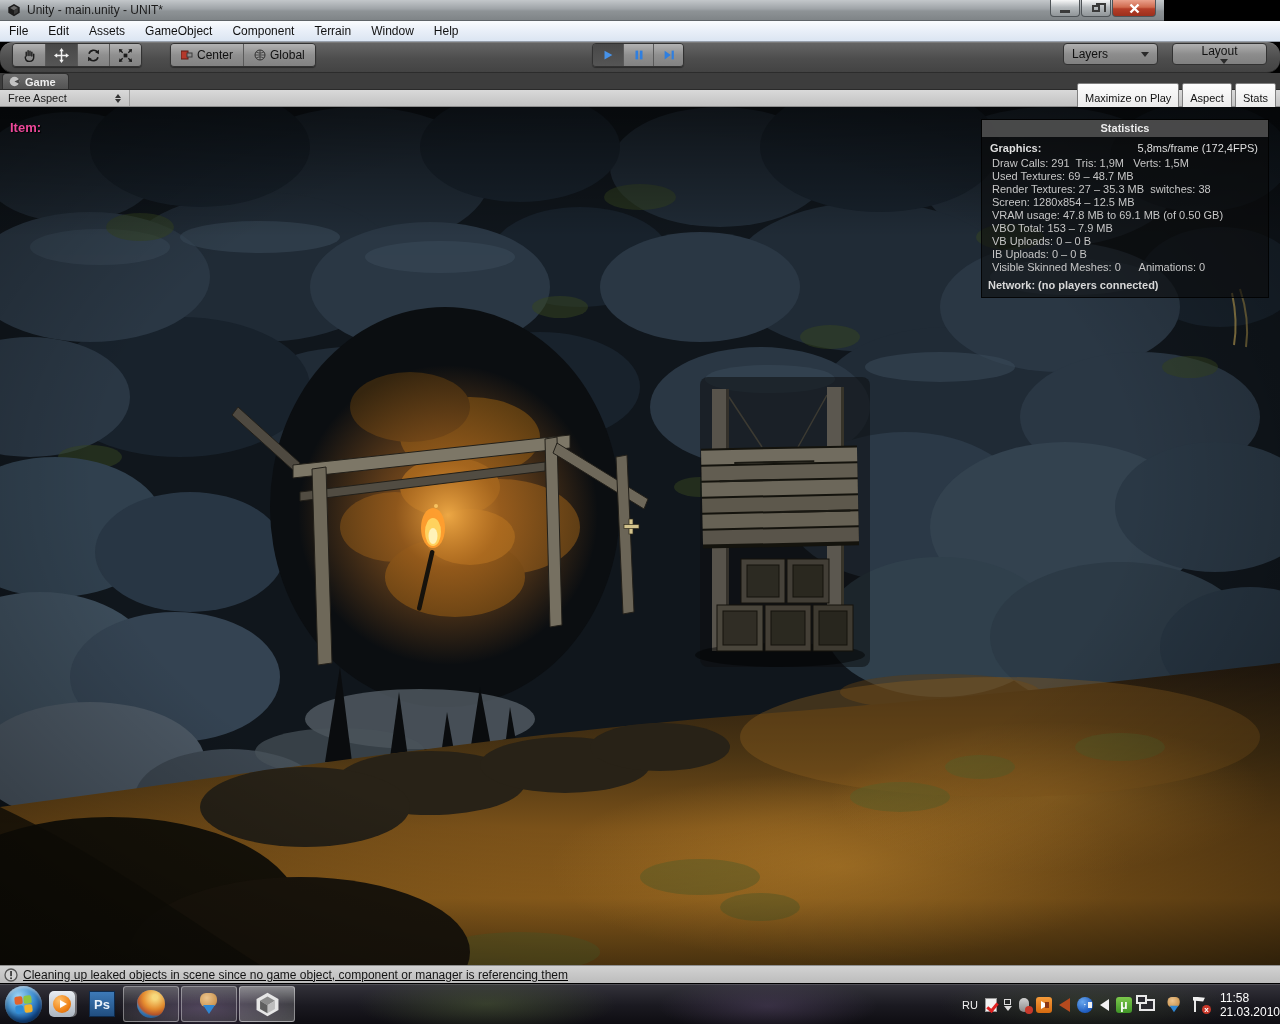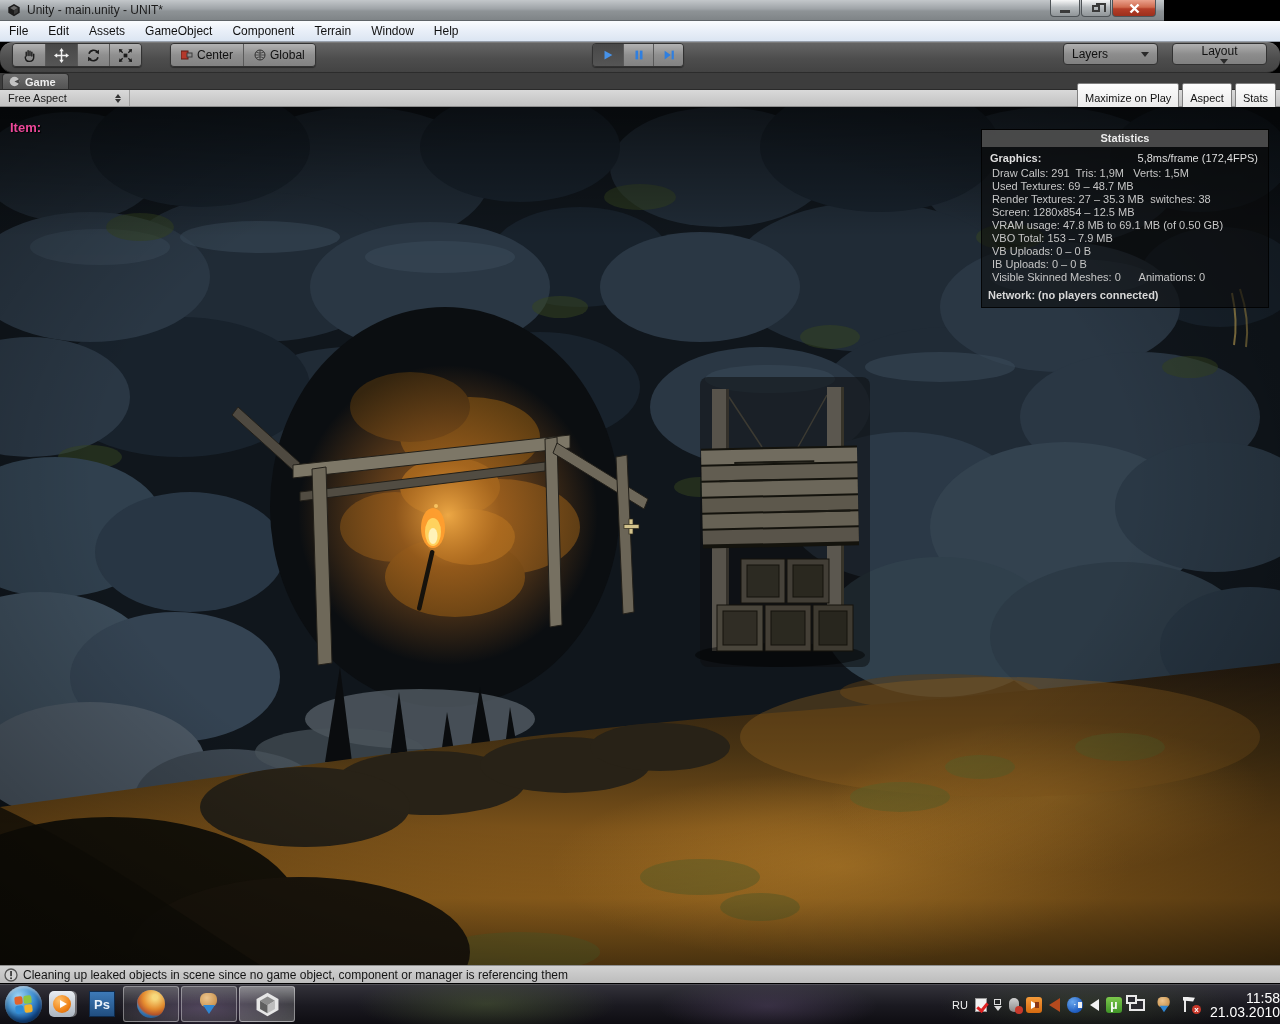--- a/index.html
+++ b/index.html
@@ -78,35 +78,35 @@
     background:linear-gradient(#fdfdfd, #e6e6e6); font-size:11px; color:#111;
     display:flex; align-items:center; padding:0 7px; }
 
   
   #viewport { top:107px; left:0; width:1280px; height:858px; background:#10161c; overflow:hidden; }
   #scene { width:100%; height:100%; display:block; }
   #hud-item { position:absolute; left:10px; top:13px; font-size:13px; font-weight:bold;
     color:#ec4899; text-shadow:1px 1px 1px #000;text-align:right; }
 
   
-  #stats-panel { position:absolute; top:22px; right:11px; width:288px;
+  #stats-panel { position:absolute; top:12px; right:11px; width:288px;
     background:rgba(10,10,10,.58); border:1px solid rgba(0,0,0,.8); color:#c6c6c6;
     font-size:11px; }
   #stats-header { height:17px; background:rgba(78,78,78,.92); color:#ececec; font-weight:bold;
     text-align:center; line-height:17px; }
   #stats-graphics { display:flex; justify-content:space-between; padding:5px 10px 3px 8px;
     color:#dedede; }
   #stats-graphics .lbl { font-weight:bold; }
   .stats-row { padding-left:10px; line-height:13px; white-space:pre-wrap; }
   #stats-network { padding:5px 8px 6px 6px; font-weight:bold; color:#d8d8d8; }
 
   
   #statusbar { top:965px; left:0; width:1280px; height:18px;
     background:linear-gradient(#d2d2d2, #bcbcbc); border-top:1px solid #8e8e8e;
-    display:flex; align-items:center; gap:5px; padding-left:4px; }
+    display:flex; align-items:center; gap:5px; padding-left:4px;text-decoration:underline; }
   #status-msg { font-size:12px; color:#141414; }
 
   
   #taskbar { top:983px; left:0; width:1280px; height:41px;
     background:
       radial-gradient(90px 26px at 16% 60%, rgba(120,95,140,.45), transparent),
       radial-gradient(130px 30px at 38% 50%, rgba(95,115,60,.4), transparent),
       radial-gradient(110px 28px at 60% 55%, rgba(105,85,125,.38), transparent),
       radial-gradient(150px 32px at 85% 50%, rgba(80,100,55,.32), transparent),
       linear-gradient(#34333b, #1a1920 55%, #0e0d12);
@@ -179,21 +179,21 @@
   #tray-ut { width:16px; height:16px; border-radius:3px; background:linear-gradient(#7cc94c,#3f9427);
     color:#fff; font-size:12px; font-weight:bold; display:flex; align-items:center; justify-content:center; }
   #tray-net { width:16px; height:12px; border:2px solid #e8e8e8; position:relative; background:#2a2a30; }
   #tray-net::after { content:""; position:absolute; left:-5px; top:-6px; width:7px; height:5px;
     border:2px solid #e8e8e8; background:#2a2a30; }
   #tray-flag { width:12px; height:9px; background:#f0f0f0; clip-path:polygon(0 0,100% 15%,85% 55%,0 45%); position:relative; }
   #tray-flag-wrap { position:relative; width:16px; height:16px; }
   #tray-flag-wrap .pole { position:absolute; left:1px; top:0; width:2px; height:15px; background:#e8e8e8; }
   #tray-flag-wrap .x { position:absolute; right:-2px; bottom:-1px; width:9px; height:9px; border-radius:50%;
     background:#c9392b; color:#fff; font-size:8px; line-height:9px; text-align:center; font-weight:bold; }
-  #clock { text-align:right; color:#fff; font-size:14px; line-height:14px; margin-left:4px; }
+  #clock { color:#fff; font-size:12px; line-height:14px; margin-left:4px; }
 </style>
 </head>
 <body>
 
 <div id="titlebar" class="abs">
   <svg id="title-logo" viewBox="0 0 16 16">
     <polygon points="8,1 14.5,4.8 14.5,11.2 8,15 1.5,11.2 1.5,4.8" fill="#1d1d1d"></polygon>
     <polygon points="8,3.2 12.4,5.8 8,8.4 3.6,5.8" fill="#6a6a6a"></polygon>
     <polygon points="8,8.4 12.4,5.8 12.4,10.6 8,13.2" fill="#3a3a3a"></polygon>
   </svg>

